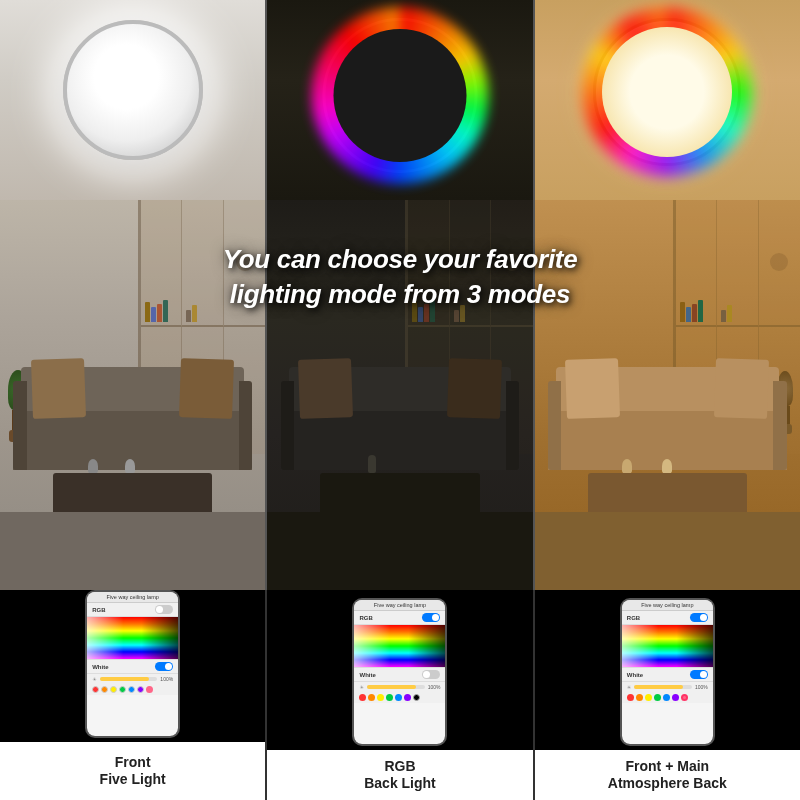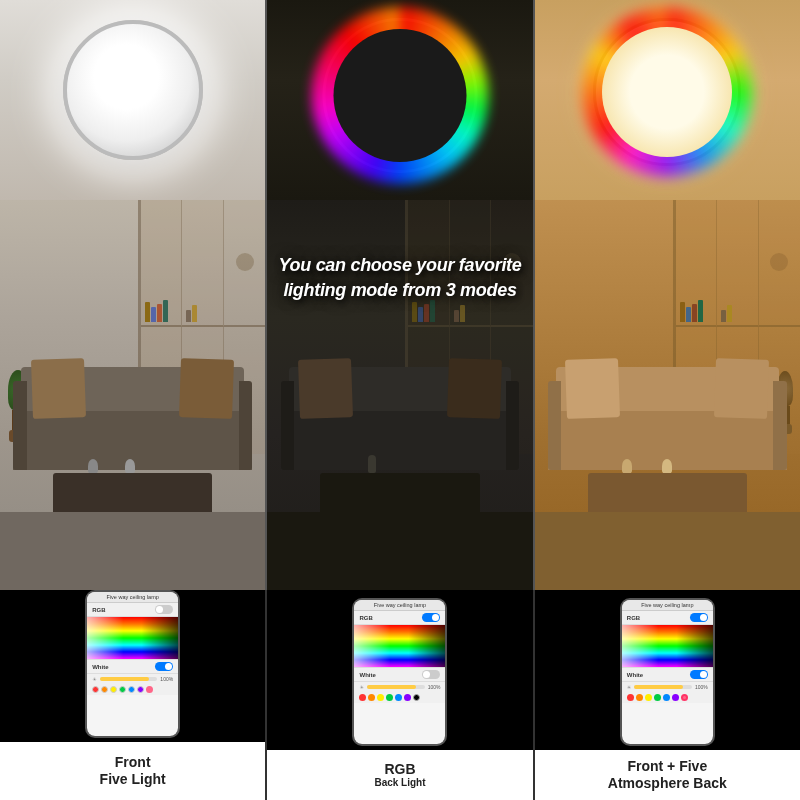--- a/index.html
+++ b/index.html
@@ -276,21 +276,21 @@
       top:47%;
       left:50%;
       transform:translate(-50%, -50%);
       text-align:center;
       z-index:20;
       width:520px;
       pointer-events:none;
     ">
       <div style="
         color: white;
-        font-size: 18px;
+        font-size: 26px;
         font-weight: 800;
         text-shadow: 2px 2px 6px rgba(0,0,0,0.9), 0 0 15px rgba(0,0,0,0.7);
         line-height: 1.35;
         letter-spacing: -0.3px;
         font-style: italic;
       ">You can choose your favorite<br>lighting mode from 3 modes</div>
     </div>
 
   </div>
 
@@ -406,21 +406,21 @@
             <div style="width:7px; height:7px; border-radius:50%; background:#8800ff;"></div>
             <div style="width:7px; height:7px; border-radius:50%; background:#000; border:1px solid #aaa;"></div>
           </div>
         </div>
       </div>
       <div style="
         width:100%; background:white; text-align:center; padding:8px 5px; margin-top:4px;
         flex:1; display:flex; flex-direction:column; align-items:center; justify-content:center;
       ">
         <div style="font-size:14px; font-weight:bold; color:#222; line-height:1.2;">RGB</div>
-        <div style="font-size:10px; font-weight:bold; color:#222; line-height:1.2;">Back Light</div>
+        <div style="font-size:14px; font-weight:bold; color:#222; line-height:1.2;">Back Light</div>
       </div>
     </div>
 
     <div style="width:2px; background:#333;"></div>
 
     <div style="flex:1; display:flex; flex-direction:column; align-items:center; justify-content:flex-start; padding-top:8px;">
       <div style="
         width:95px; height:148px;
         background:#111;
         border-radius:10px;
@@ -462,19 +462,19 @@
             <div style="width:7px; height:7px; border-radius:50%; background:#0088ff;"></div>
             <div style="width:7px; height:7px; border-radius:50%; background:#8800ff;"></div>
             <div style="width:7px; height:7px; border-radius:50%; background:#ff6688; border:2px solid #ff3366;"></div>
           </div>
         </div>
       </div>
       <div style="
         width:100%; background:white; text-align:center; padding:8px 5px; margin-top:4px;
         flex:1; display:flex; flex-direction:column; align-items:center; justify-content:center;
       ">
-        <div style="font-size:14px; font-weight:bold; color:#222; line-height:1.2;">Front + Five</div>
+        <div style="font-size:14px; font-weight:bold; color:#222; line-height:1.2;">Front + Main</div>
         <div style="font-size:14px; font-weight:bold; color:#222; line-height:1.2;">Atmosphere Back</div>
       </div>
     </div>
 
   </div>
 </div>
 
 </body></html>

